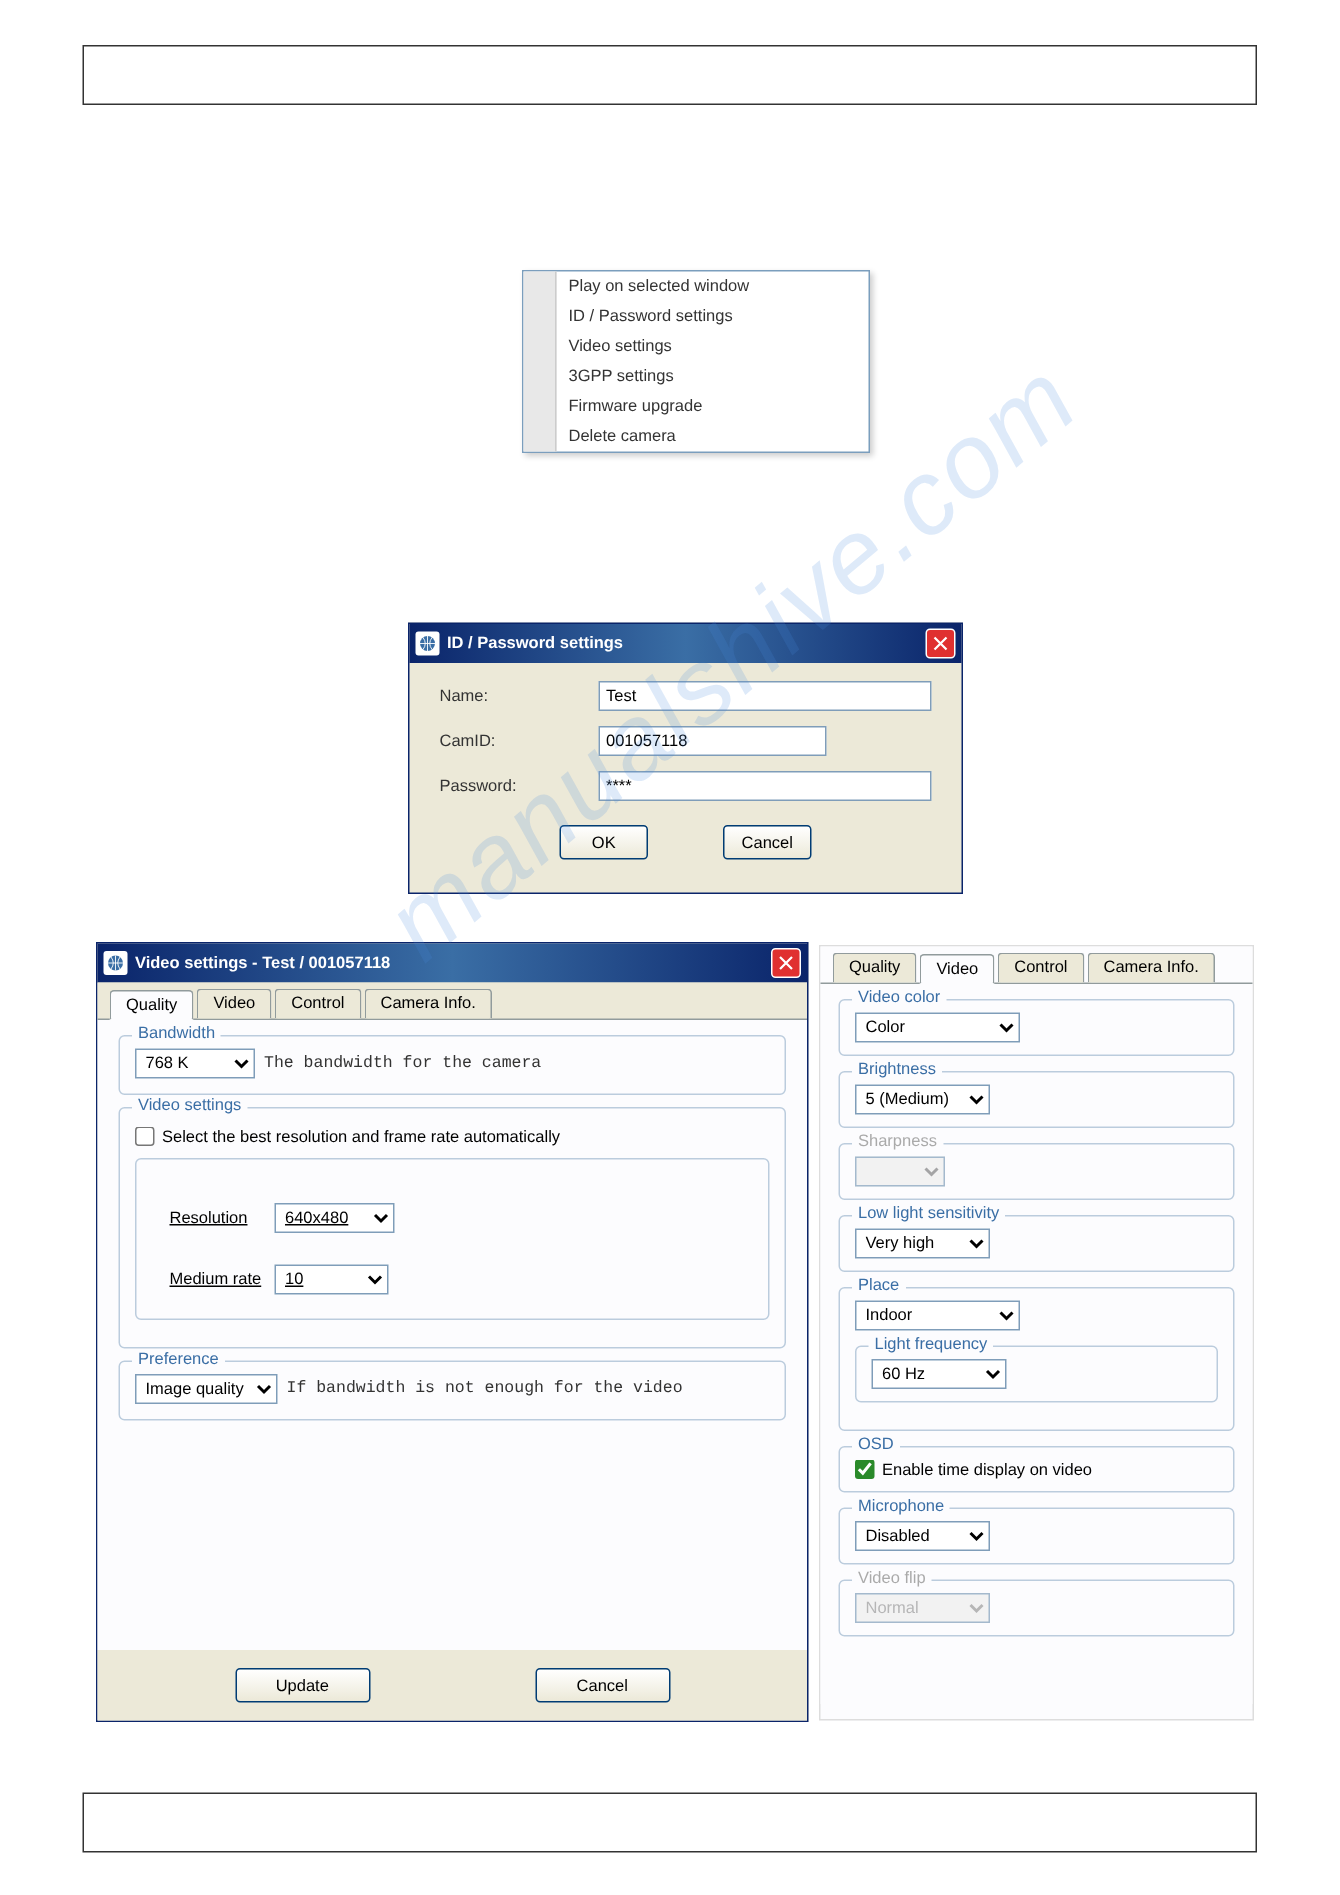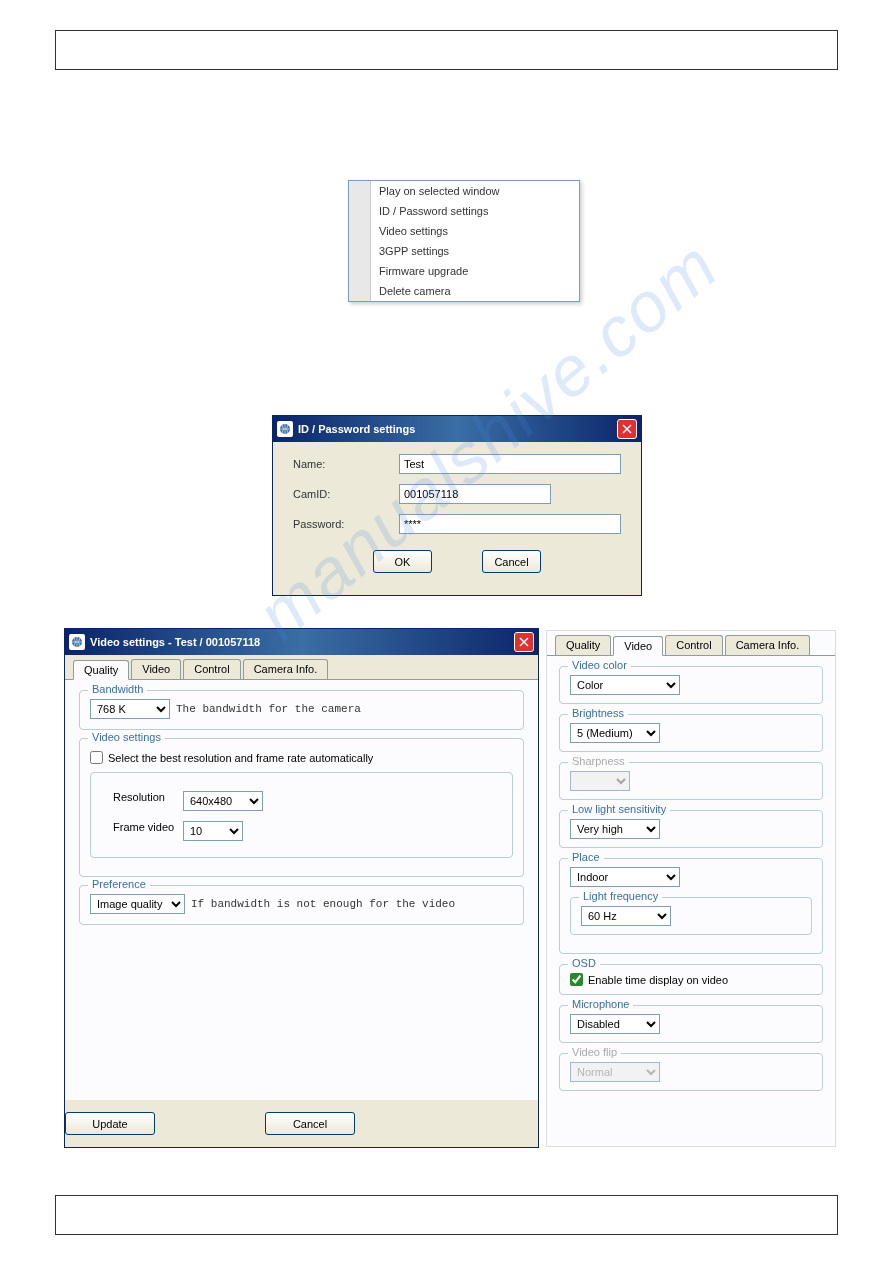--- a/index.html
+++ b/index.html
@@ -40,23 +40,23 @@
   .vs-content { background: #fcfcfe; padding: 10px 14px; min-height: 420px; }
   .fieldset { border: 1px solid #bcd; border-radius: 4px; padding: 8px 10px 10px; margin-bottom: 8px; position: relative; }
   .fieldset.disabled .legend { color: #aaa; }
   .fieldset .legend { position: absolute; top: -8px; left: 8px; background: #fcfcfe; padding: 0 4px; font-size: 11px; color: #3a6ea5; }
   .fieldset.inner { margin-top: 6px; }
   .row { display: flex; align-items: center; font-size: 11px; gap: 6px; }
   .select-xp { height: 20px; font-size: 11px; border: 1px solid #7f9db9; background: #fff; padding: 0 2px; }
   .note { font-size: 11px; color: #333; font-family: Liberation Mono, monospace; }
   .checkbox-row { display: flex; align-items: flex-end; gap: 5px; font-size: 11px; margin: 4px 0 8px; }
   .checkbox-row input[type=checkbox] { width: 13px; height: 13px; }
-  .subrow { display: flex; font-size: 11px; margin: 10px 0 6px 12px; }
+  .subrow { display: flex; align-items: center; font-size: 11px; margin: 21px 0 6px 12px; text-decoration: underline; }
   .subrow label { width: 70px; }
-  .vs-buttons { display: flex; gap: 110px; padding: 12px 0; background: #ece9d8; }
+  .vs-buttons { display: flex; justify-content: center; gap: 110px; padding: 12px 0; background: #ece9d8; }
   
   
   .vs-right { position: absolute; top: 630px; left: 546px; width: 290px; background: #fcfcfe; border: 1px solid #ddd; padding-bottom: 10px; }
   .vs-right .vs-tabs { background: #fcfcfe; border-bottom: 1px solid #919b9c; }
   .vs-right .vs-content { min-height: 480px; padding: 10px 12px 4px; }
   .vs-right .fieldset { margin-bottom: 10px; padding: 8px 10px; }
   .vs-right .select-xp { width: 90px; }
   .vs-right .select-xp.wide { width: 110px; }
   .vs-right .checkbox-row { margin: 0; }
   .checked-green { accent-color: #2a8a2a; }
@@ -157,22 +157,22 @@
         <label>Select the best resolution and frame rate automatically</label>
       </div>
       <div class="fieldset inner">
         <div class="subrow">
           <label>Resolution</label>
           <select class="select-xp" style="width:80px">
             <option>640x480</option>
           </select>
         </div>
         <div class="subrow">
-          <label>Frame video</label>
-          <select class="select-xp" style="width:60px">
+          <label>Medium rate</label>
+          <select class="select-xp" style="width:76px">
             <option>10</option>
           </select>
         </div>
       </div>
     </div>
 
     <div class="fieldset">
       <span class="legend">Preference</span>
       <div class="row">
         <select class="select-xp" style="width:95px">

